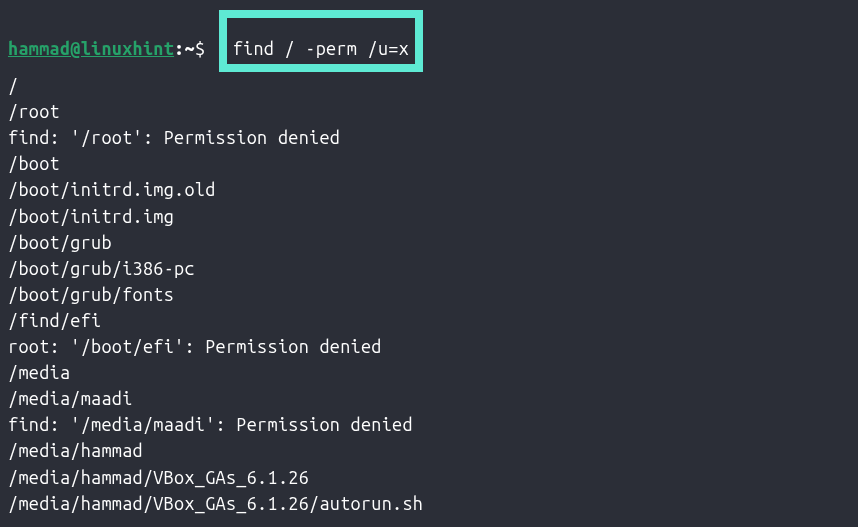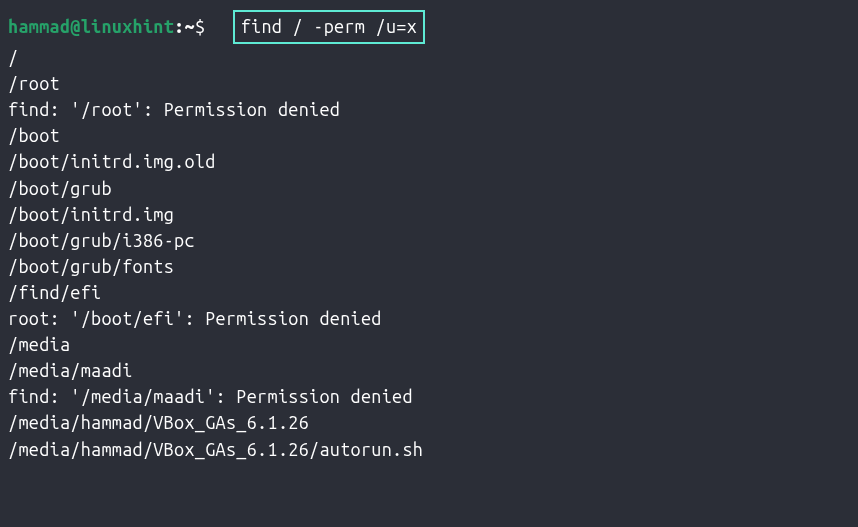--- a/index.html
+++ b/index.html
@@ -14,37 +14,38 @@
       color: #ffffff;
       padding: 10px 8px;
       width: 858px;
       height: 527px;
       line-height: 1.45;
       letter-spacing: 0.3px;
     }
     .prompt-user {
       color: #26a269;
       font-weight: bold;
+      text-decoration: underline;
     }
     .prompt-colon {
       color: #ffffff;
       font-weight: bold;
     }
     .prompt-path {
       color: #ffffff;
       font-weight: bold;
     }
     .prompt-dollar {
       color: #ffffff;
     }
     .command-box {
-      border: 2px solid #5eead4;
-      padding: 1px 6px 3px 6px;
+      border: 8px solid #5eead4;
+      padding: 17px 6px 3px 6px;
       display: inline-block;
-      margin-left: 17px;
+      margin-left: 3px;
     }
     .command-text {
       color: #ffffff;
     }
     .output-line {
       color: #ffffff;
       white-space: pre;
     }
   </style>
 </head>
@@ -54,25 +55,26 @@
   <div>
     <span class="prompt-user">hammad@linuxhint</span><span class="prompt-colon">:</span><span class="prompt-path">~</span><span class="prompt-dollar">$</span>
     <span class="command-box"><span class="command-text">find / -perm /u=x</span></span>
   </div>
   <div>
     <div class="output-line">/</div>
     <div class="output-line">/root</div>
     <div class="output-line">find: '/root': Permission denied</div>
     <div class="output-line">/boot</div>
     <div class="output-line">/boot/initrd.img.old</div>
+    <div class="output-line">/boot/initrd.img</div>
     <div class="output-line">/boot/grub</div>
-    <div class="output-line">/boot/initrd.img</div>
     <div class="output-line">/boot/grub/i386-pc</div>
     <div class="output-line">/boot/grub/fonts</div>
     <div class="output-line">/find/efi</div>
     <div class="output-line">root: '/boot/efi': Permission denied</div>
     <div class="output-line">/media</div>
     <div class="output-line">/media/maadi</div>
     <div class="output-line">find: '/media/maadi': Permission denied</div>
+    <div class="output-line">/media/hammad</div>
     <div class="output-line">/media/hammad/VBox_GAs_6.1.26</div>
     <div class="output-line">/media/hammad/VBox_GAs_6.1.26/autorun.sh</div>
   </div>
 </div>
 
 </body></html>

